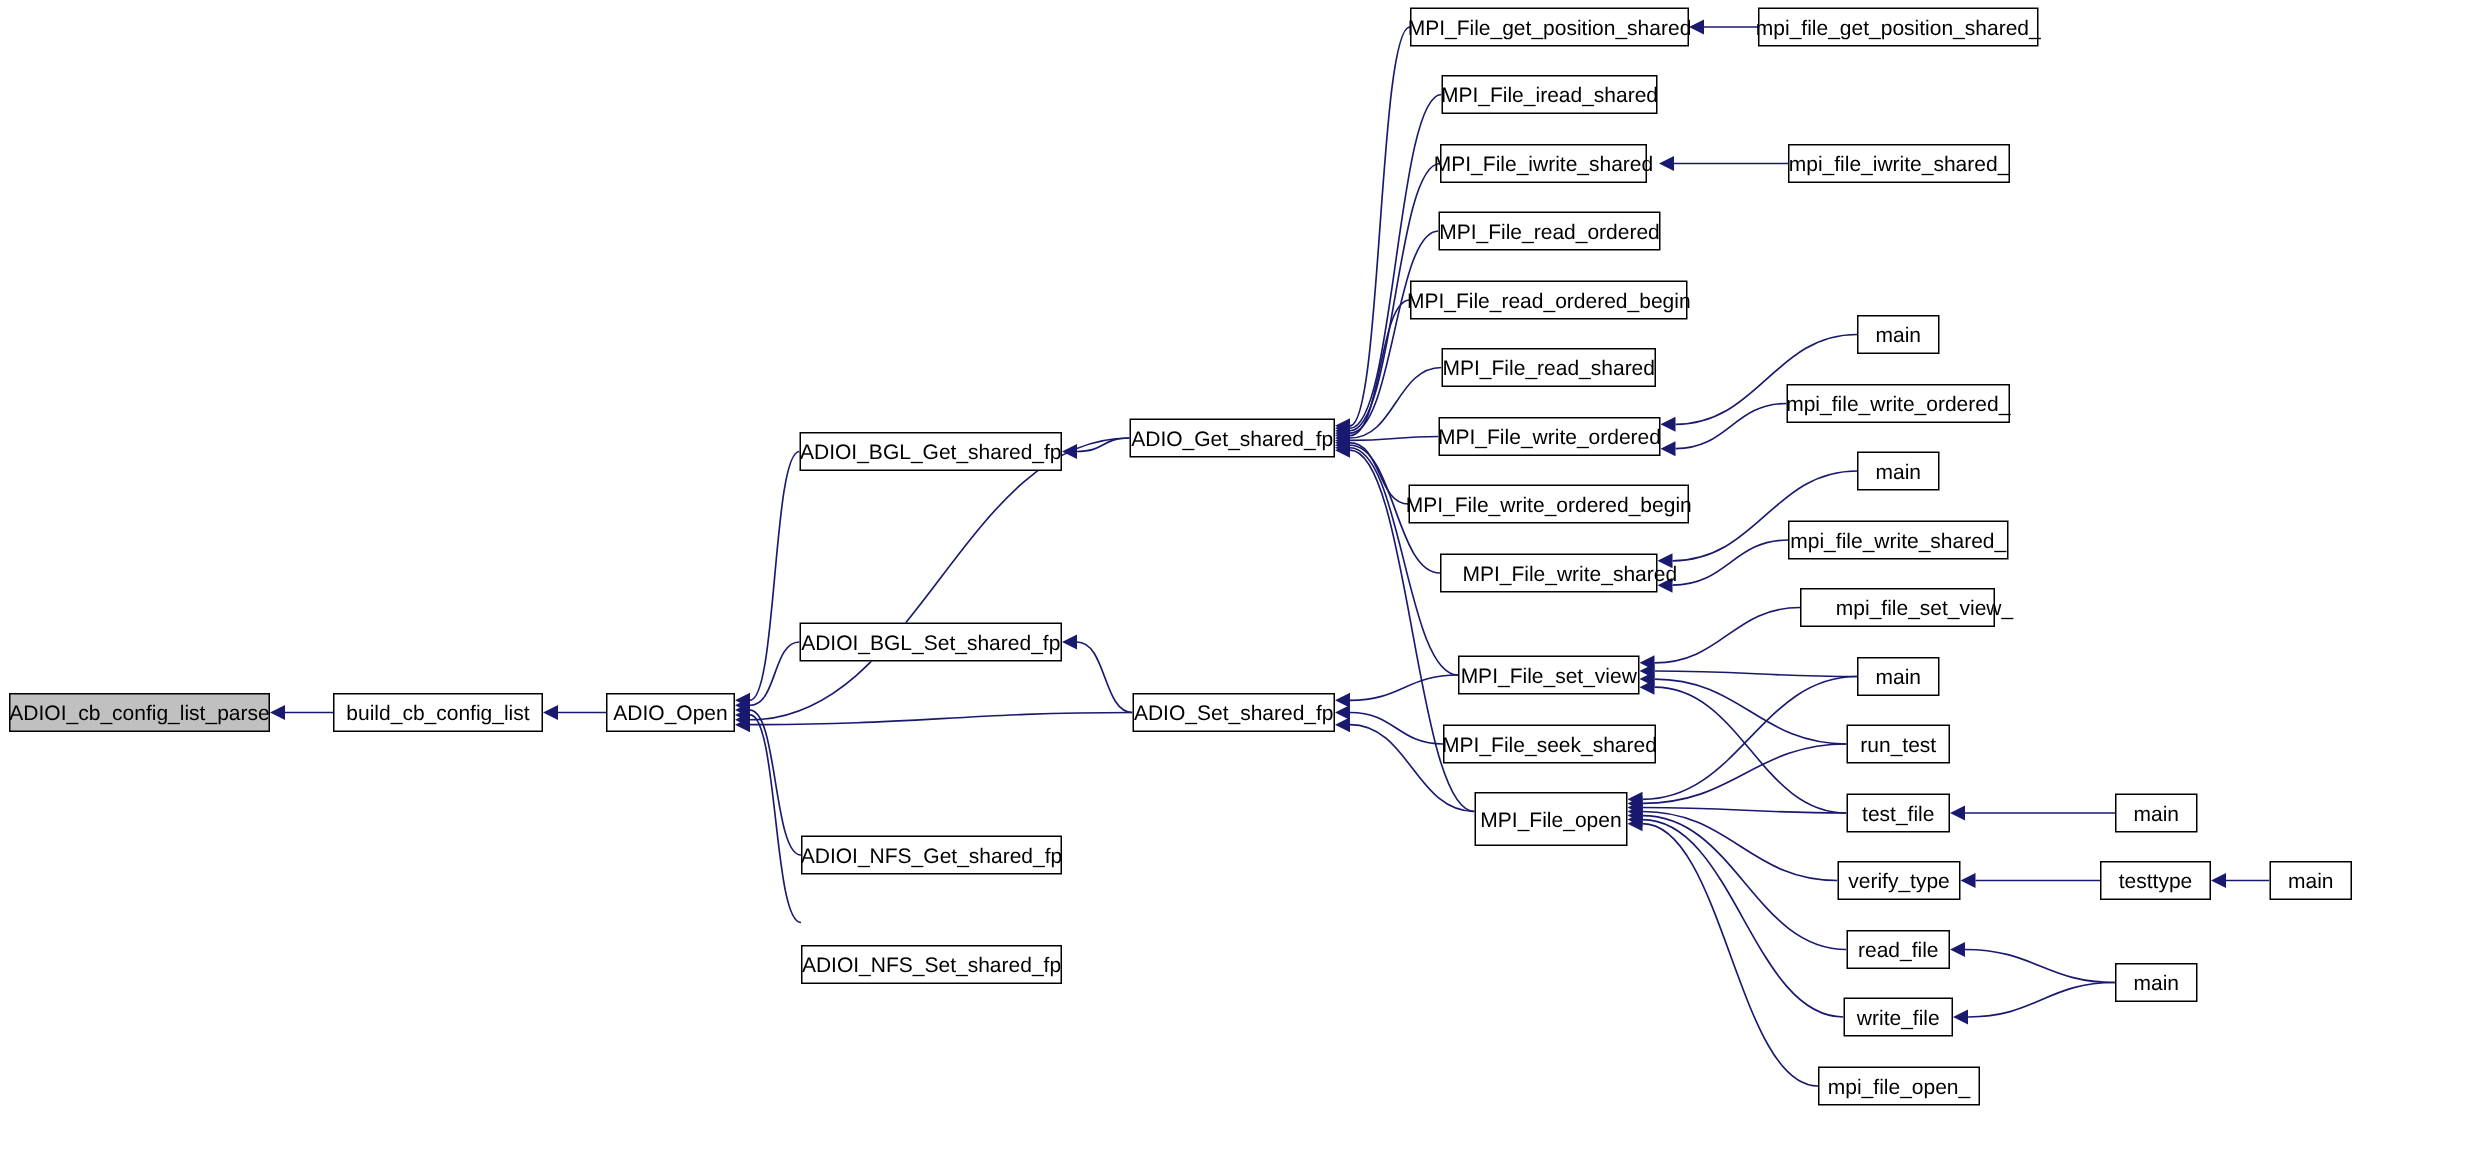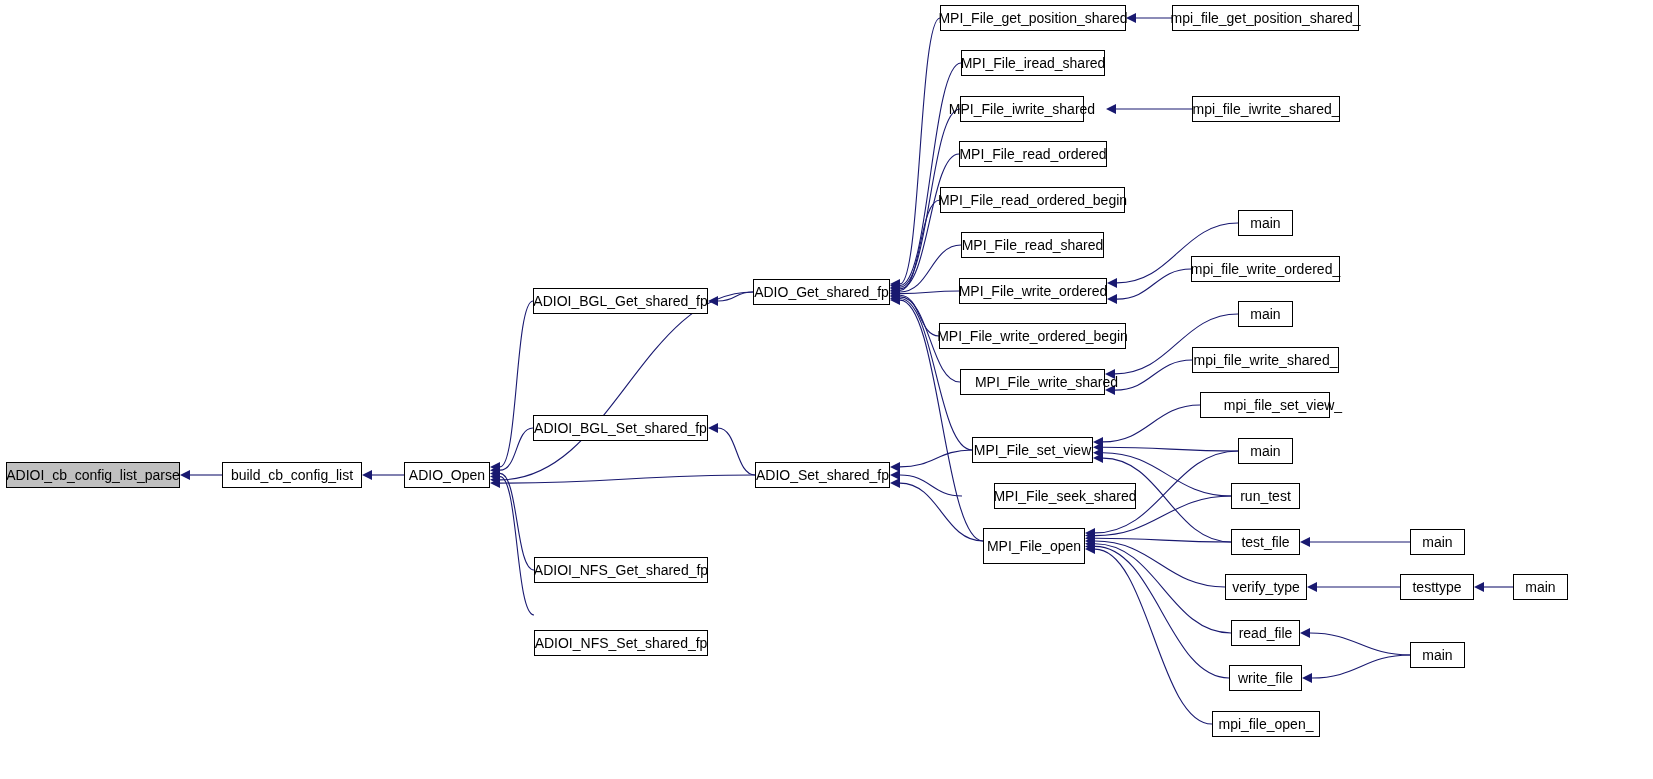--- a/index.html
+++ b/index.html
@@ -237,29 +237,29 @@
       <div class="node" style="left: 222px; top: 462px; width: 140px; height: 26px;">build_cb_config_list</div>
       <div class="node" style="left: 404px; top: 462px; width: 86px; height: 26px;">ADIO_Open</div>
       <div class="node" style="left: 533px; top: 288px; width: 175px; height: 26px;">ADIOI_BGL_Get_shared_fp</div>
       <div class="node" style="left: 533px; top: 415px; width: 175px; height: 26px;">ADIOI_BGL_Set_shared_fp</div>
       <div class="node" style="left: 534px; top: 557px; width: 174px; height: 26px;">ADIOI_NFS_Get_shared_fp</div>
       <div class="node" style="left: 534px; top: 602px; width: 174px; height: 26px; margin-top: 28px;">ADIOI_NFS_Set_shared_fp</div>
       <div class="node" style="left: 753px; top: 279px; width: 137px; height: 26px;">ADIO_Get_shared_fp</div>
       <div class="node" style="left: 755px; top: 462px; width: 135px; height: 26px;">ADIO_Set_shared_fp</div>
       <div class="node" style="left: 940px; top: 5px; width: 186px; height: 26px;">MPI_File_get_position_shared</div>
       <div class="node" style="left: 961px; top: 50px; width: 144px; height: 26px;">MPI_File_iread_shared</div>
-      <div class="node" style="left: 960px; top: 96px; width: 124px; height: 26px;">MPI_File_iwrite_shared</div>
+      <div class="node" style="left: 960px; top: 96px; width: 138px; height: 26px;">MPI_File_iwrite_shared</div>
       <div class="node" style="left: 959px; top: 141px; width: 148px; height: 26px;">MPI_File_read_ordered</div>
       <div class="node" style="left: 940px; top: 187px; width: 185px; height: 26px;">MPI_File_read_ordered_begin</div>
       <div class="node" style="left: 961px; top: 232px; width: 143px; height: 26px;">MPI_File_read_shared</div>
       <div class="node" style="left: 959px; top: 278px; width: 148px; height: 26px;">MPI_File_write_ordered</div>
       <div class="node" style="left: 939px; top: 323px; width: 187px; height: 26px;">MPI_File_write_ordered_begin</div>
       <div class="node" style="left: 960px; top: 369px; width: 145px; height: 26px; padding-left: 28px;">MPI_File_write_shared</div>
       <div class="node" style="left: 972px; top: 437px; width: 121px; height: 26px;">MPI_File_set_view</div>
-      <div class="node" style="left: 962px; top: 483px; width: 142px; height: 26px; margin-left: 32px;">MPI_File_seek_shared</div>
+      <div class="node" style="left: 962px; top: 483px; width: 142px; height: 26px;">MPI_File_seek_shared</div>
       <div class="node" style="left: 983px; top: 528px; width: 102px; height: 36px;">MPI_File_open</div>
       <div class="node" style="left: 1172px; top: 5px; width: 187px; height: 26px;">mpi_file_get_position_shared_</div>
       <div class="node" style="left: 1192px; top: 96px; width: 148px; height: 26px;">mpi_file_iwrite_shared_</div>
       <div class="node" style="left: 1238px; top: 210px; width: 55px; height: 26px;">main</div>
       <div class="node" style="left: 1191px; top: 256px; width: 149px; height: 26px;">mpi_file_write_ordered_</div>
       <div class="node" style="left: 1238px; top: 301px; width: 55px; height: 26px;">main</div>
       <div class="node" style="left: 1192px; top: 347px; width: 147px; height: 26px;">mpi_file_write_shared_</div>
       <div class="node" style="left: 1200px; top: 392px; width: 130px; height: 26px; padding-left: 36px;">mpi_file_set_view_</div>
       <div class="node" style="left: 1238px; top: 438px; width: 55px; height: 26px;">main</div>
       <div class="node" style="left: 1231px; top: 483px; width: 69px; height: 26px;">run_test</div>

